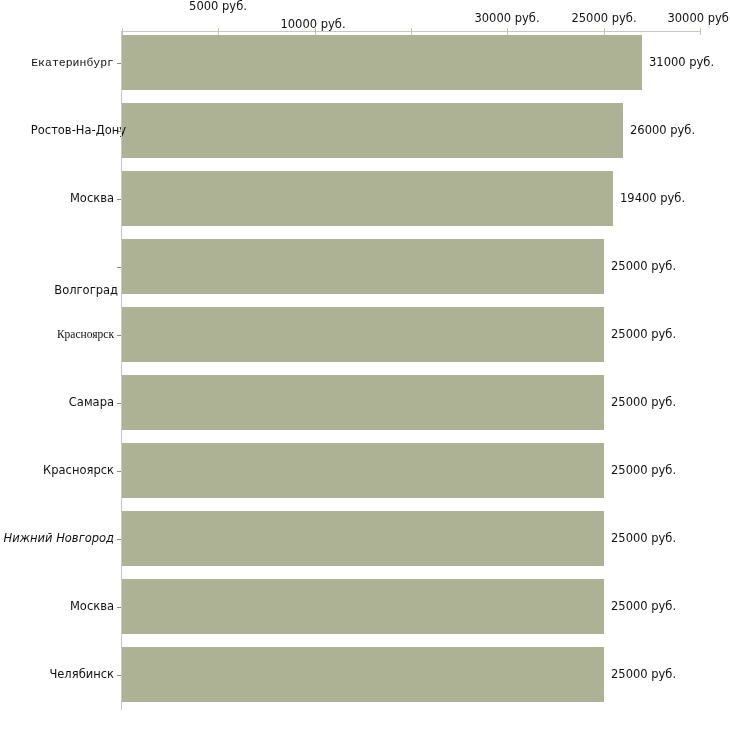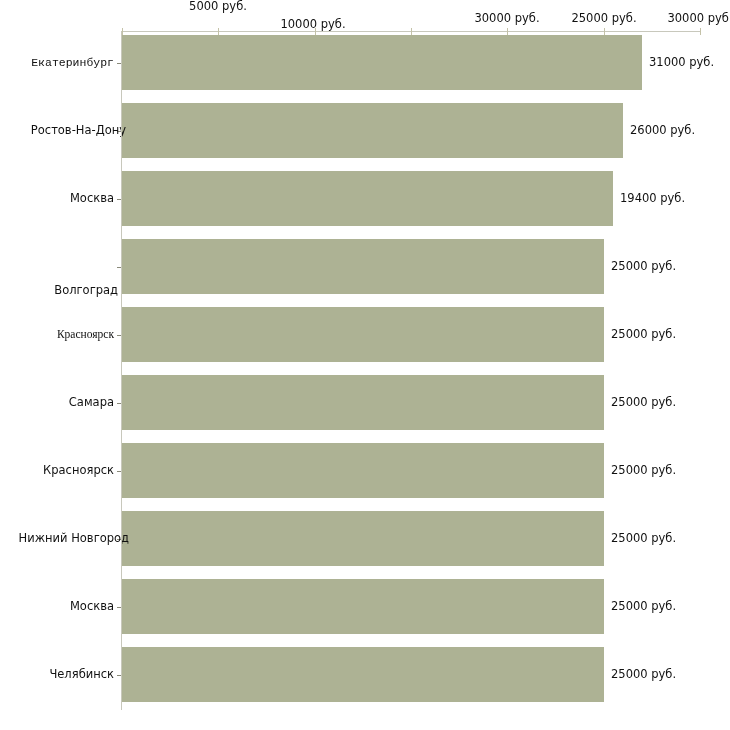--- a/index.html
+++ b/index.html
@@ -114,21 +114,21 @@
     <div class="bar" title="Самара: 25000 руб." style="left: 122px; top: 375px; width: 482px; height: 55px; background: rgb(173, 178, 148);"></div>
     <div class="y-tick" style="left: 117px; top: 403px;"></div>
     <div class="cat-label" style="left: 0px; width: 114px; top: 396px;">Самара</div>
     <div class="value-label" style="left: 611px; top: 396px;">25000 руб.</div>
     <div class="bar" title="Новосибирск: 25000 руб." style="left: 122px; top: 443px; width: 482px; height: 55px; background: rgb(173, 178, 148);"></div>
     <div class="y-tick" style="left: 117px; top: 471px;"></div>
     <div class="cat-label" style="left: 0px; width: 114px; top: 464px;">Красноярск</div>
     <div class="value-label" style="left: 611px; top: 464px;">25000 руб.</div>
     <div class="bar" title="Нижний Новгород: 25000 руб." style="left: 122px; top: 511px; width: 482px; height: 55px; background: rgb(173, 178, 148);"></div>
     <div class="y-tick" style="left: 117px; top: 539px;"></div>
-    <div class="cat-label" style="left: 15px; width: 114px; top: 532px;">Нижний Новгород</div>
+    <div class="cat-label" style="left: 0px; width: 114px; top: 532px; font-style: italic;">Нижний Новгород</div>
     <div class="value-label" style="left: 611px; top: 532px;">25000 руб.</div>
     <div class="bar" title="Москва: 25000 руб." style="left: 122px; top: 579px; width: 482px; height: 55px; background: rgb(173, 178, 148);"></div>
     <div class="y-tick" style="left: 117px; top: 607px;"></div>
     <div class="cat-label" style="left: 0px; width: 114px; top: 600px;">Москва</div>
     <div class="value-label" style="left: 611px; top: 600px;">25000 руб.</div>
     <div class="bar" title="Челябинск: 25000 руб." style="left: 122px; top: 647px; width: 482px; height: 55px; background: rgb(173, 178, 148);"></div>
     <div class="y-tick" style="left: 117px; top: 675px;"></div>
     <div class="cat-label" style="left: 0px; width: 114px; top: 668px;">Челябинск</div>
     <div class="value-label" style="left: 611px; top: 668px;">25000 руб.</div>
     <div class="y-axis-line" style="left: 121px; top: 31px; height: 679px;"></div>

